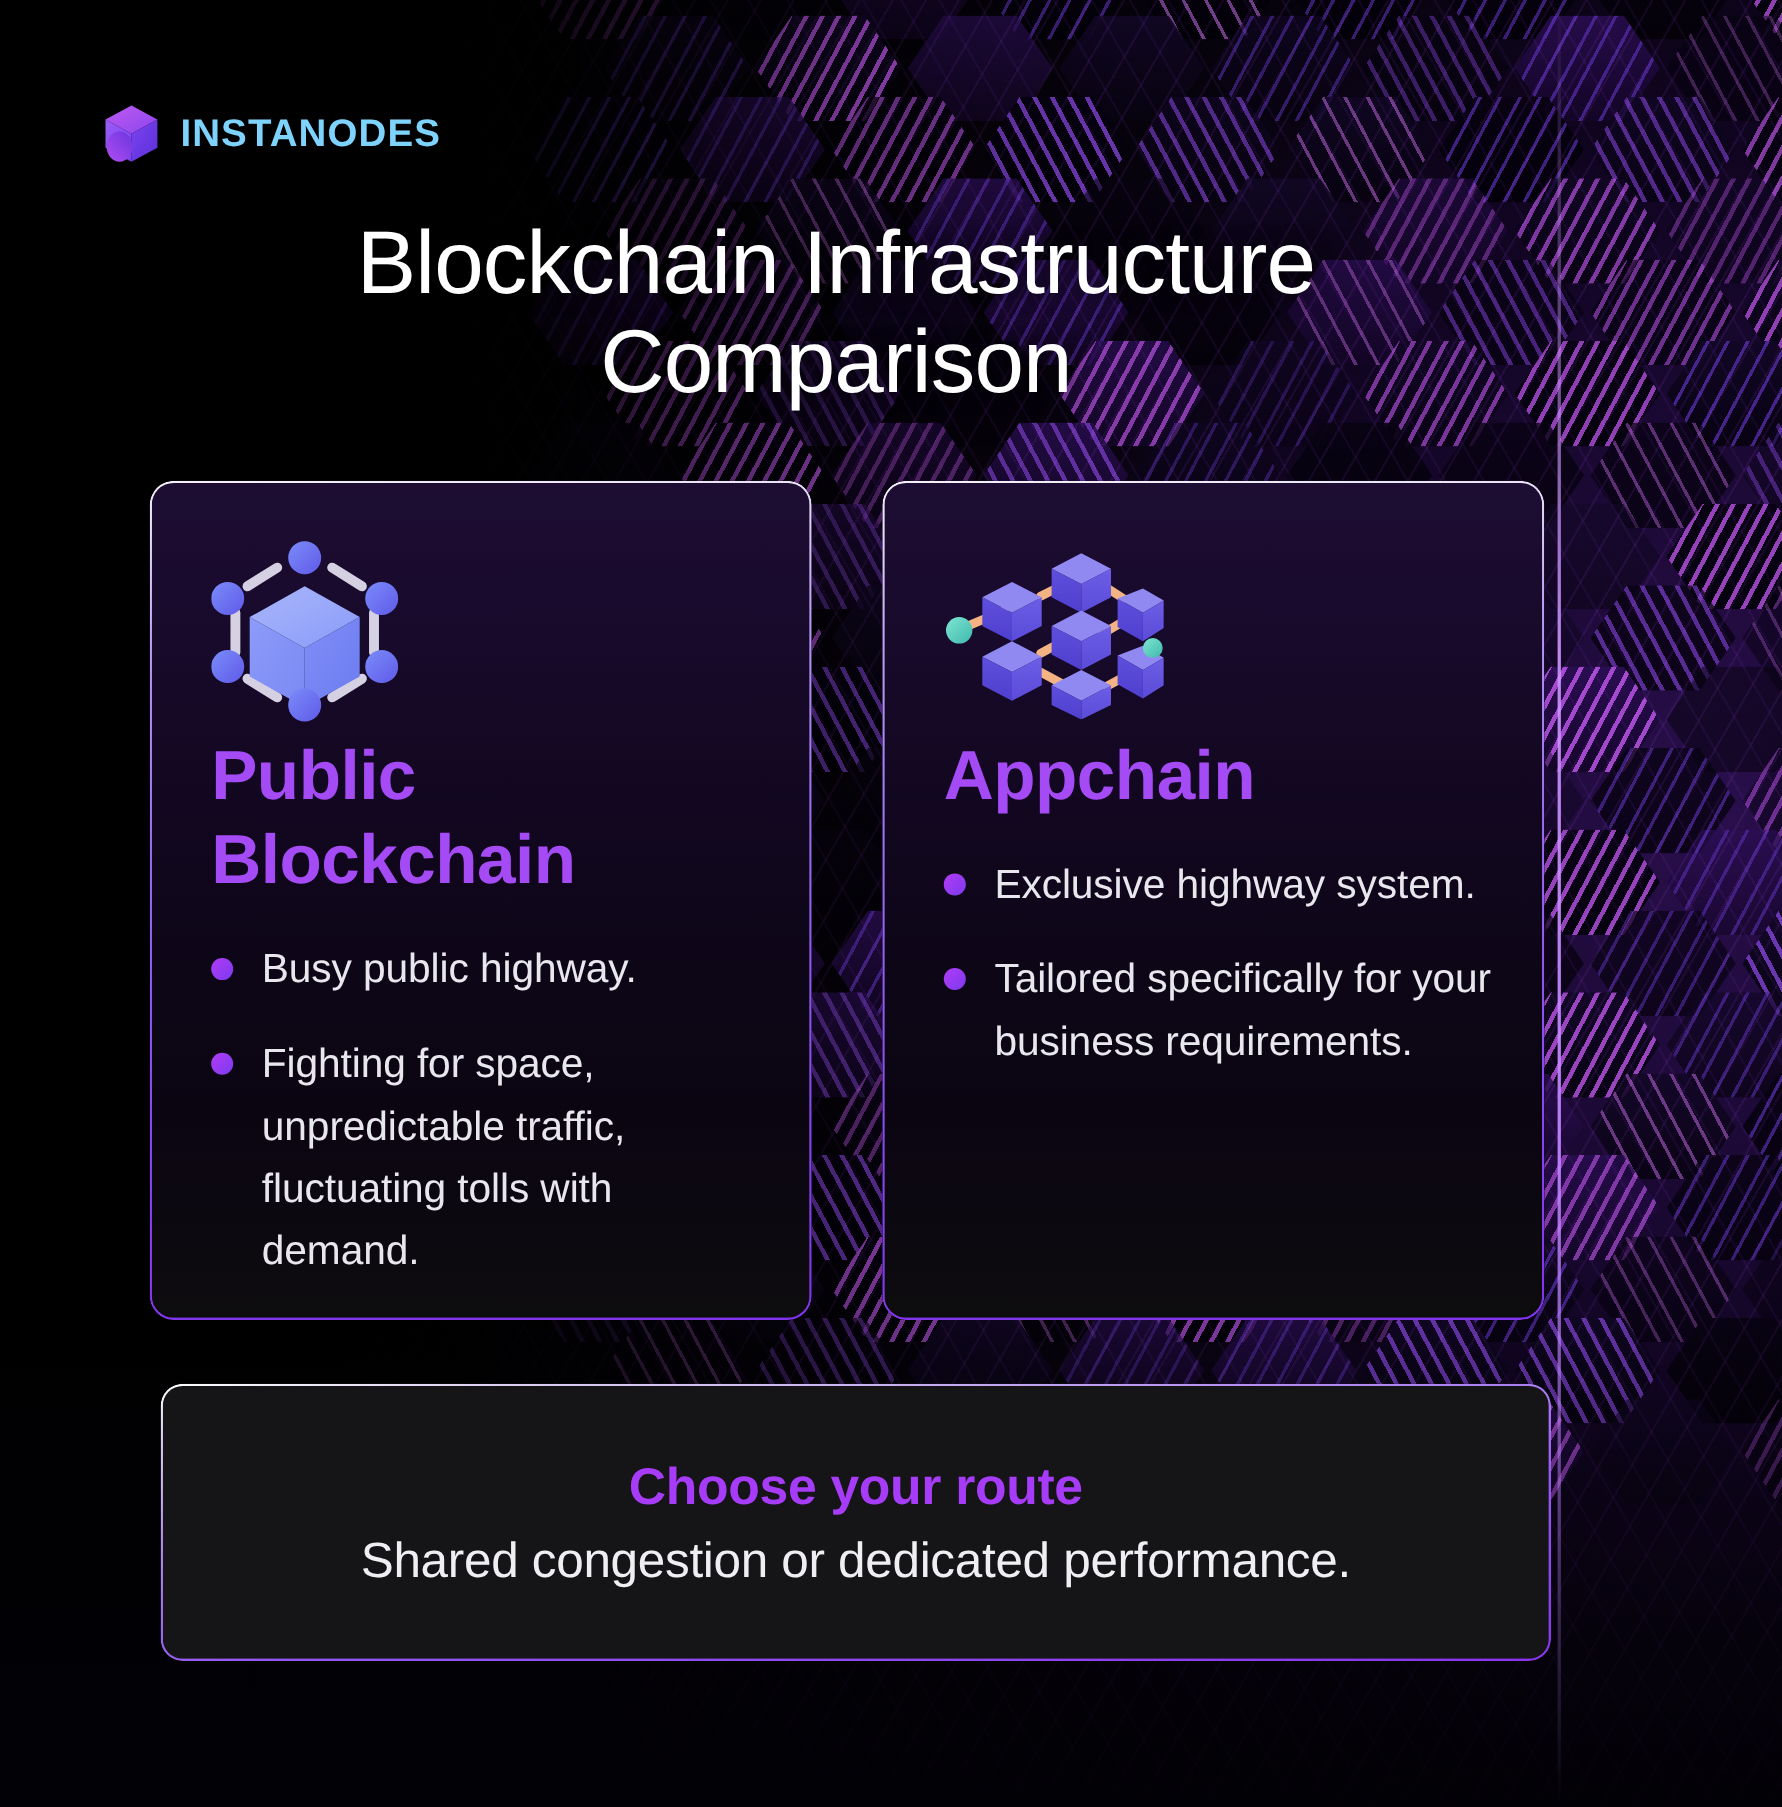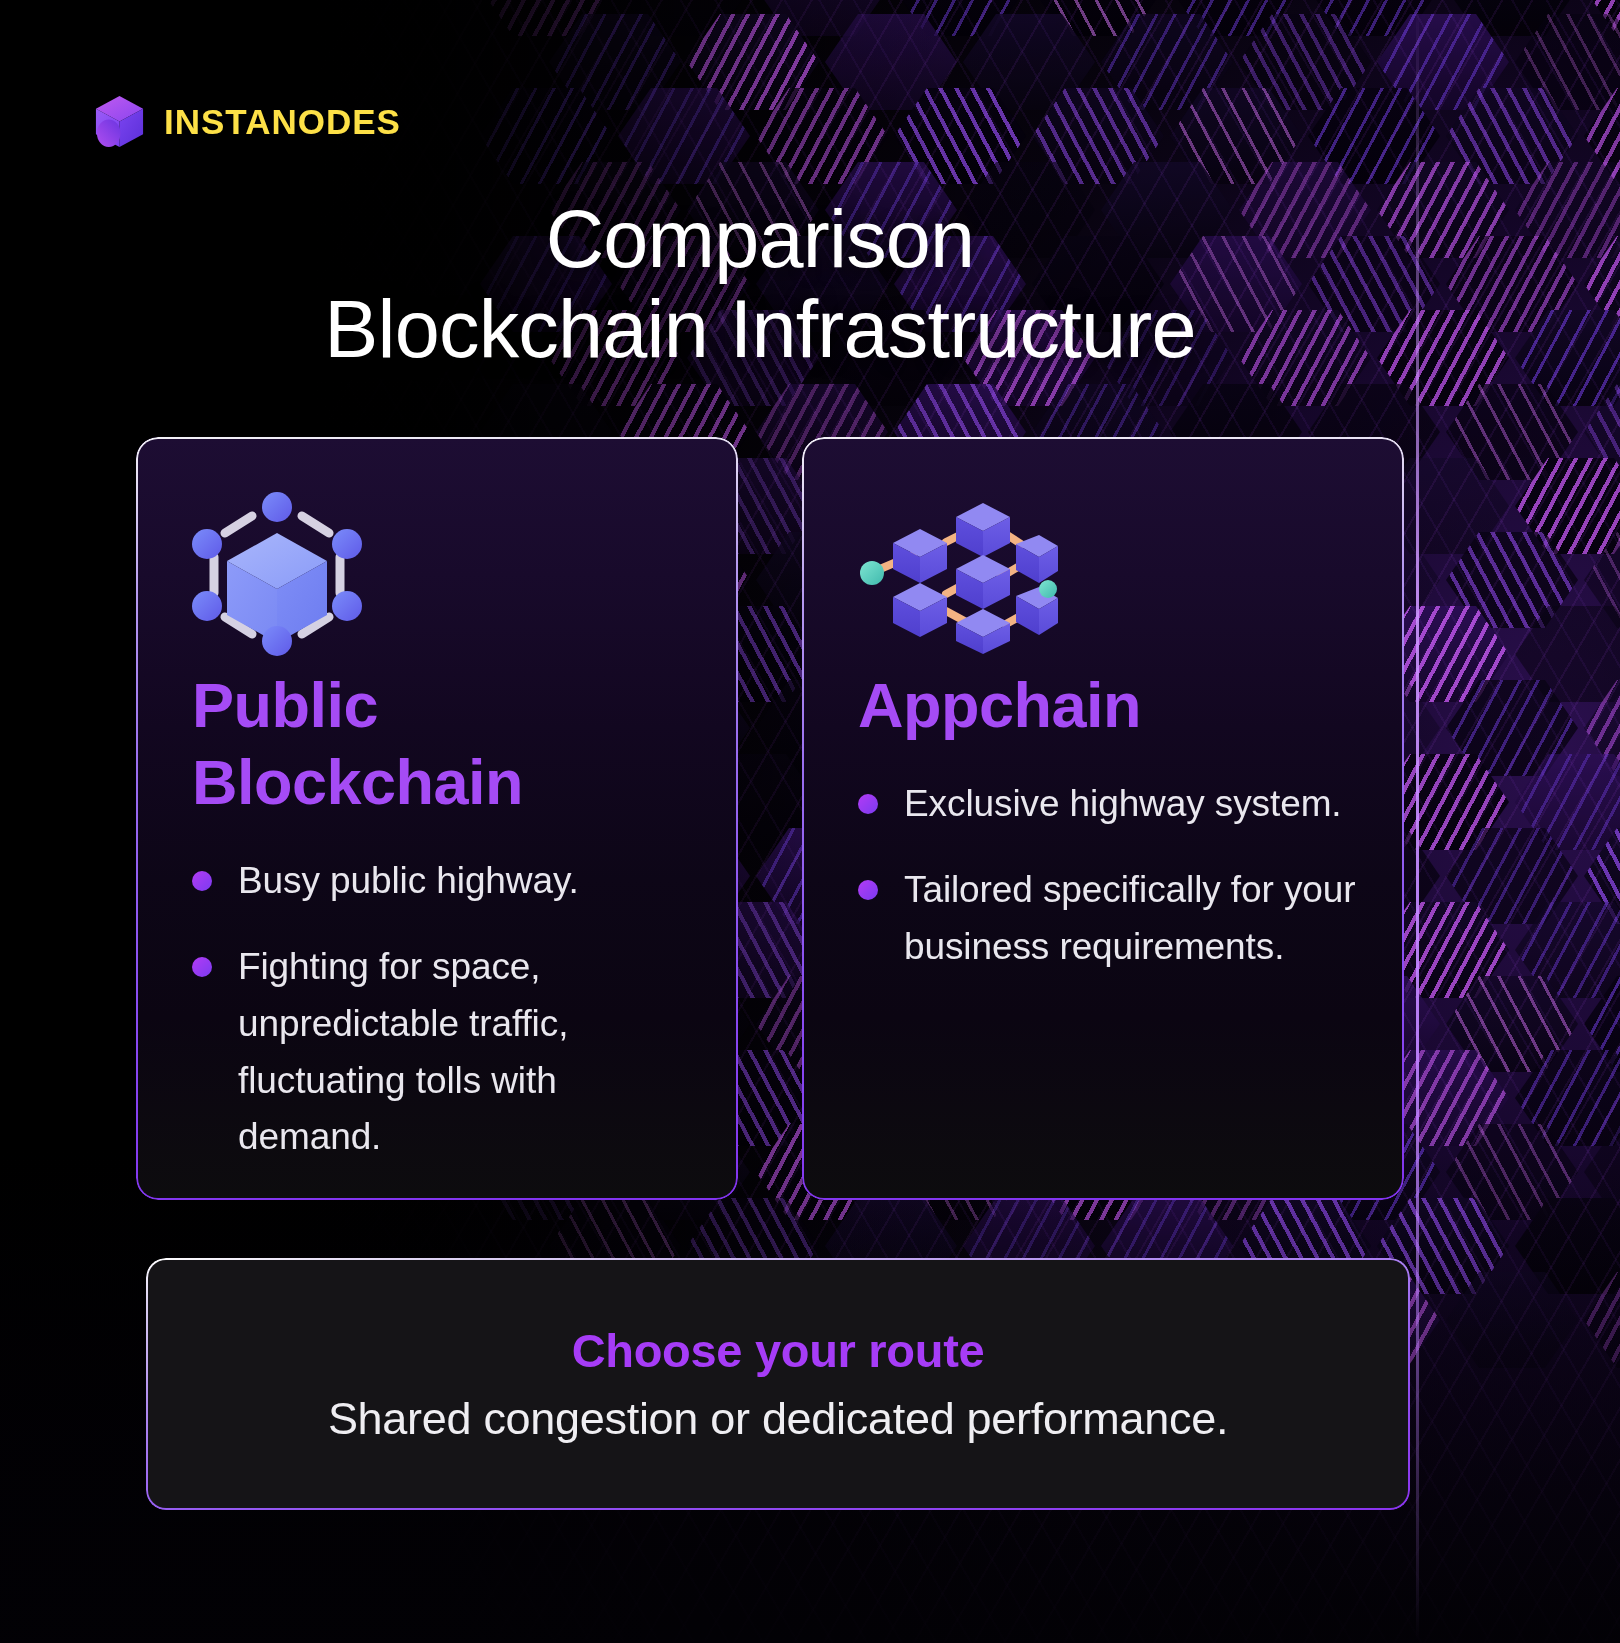--- a/index.html
+++ b/index.html
@@ -131,21 +131,21 @@
   .logo {
     position: absolute;
     left: 92px;
     top: 93px;
     display: flex;
     align-items: center;
     gap: 17px;
   }
   .logo-mark { width: 55px; height: 57px; display: block; }
   .logo-text {
-    color: #fde047;
+    color: #7dd3fc;
     font-size: 35px;
     font-weight: 700;
     letter-spacing: 1.0px;
     line-height: 1;
   }
 
   
   .title {
     position: absolute;
     left: 110px;
@@ -837,22 +837,22 @@
           <path d="M28 3 L52 16 L28 29 L4 16 Z" fill="url(#lg3)"></path>
           <path d="M28 29 L52 16 L52 42 L28 55 Z" fill="url(#lg2)"></path>
           <path d="M4 16 L28 29 L28 55 L4 42 Z" fill="url(#lg1)"></path>
           <ellipse cx="17" cy="41" rx="12" ry="14" fill="url(#lg4)"></ellipse>
         </svg>
       </span>
       <span class="logo-text">INSTANODES</span>
     </div>
 
     <div class="title">
+      <div>Blockchain Infrastructure</div>
       <div>Comparison</div>
-      <div>Blockchain Infrastructure</div>
     </div>
 
     <div class="cards">
 
       <div class="card">
         <div class="card-icon">
           <svg width="170" height="170" viewBox="0 0 170 170" xmlns="http://www.w3.org/2000/svg">
             <defs>
               <linearGradient id="cubeTop" x1="0" y1="0" x2="1" y2="1">
                 <stop offset="0" stop-color="#a9b6fb"></stop>

